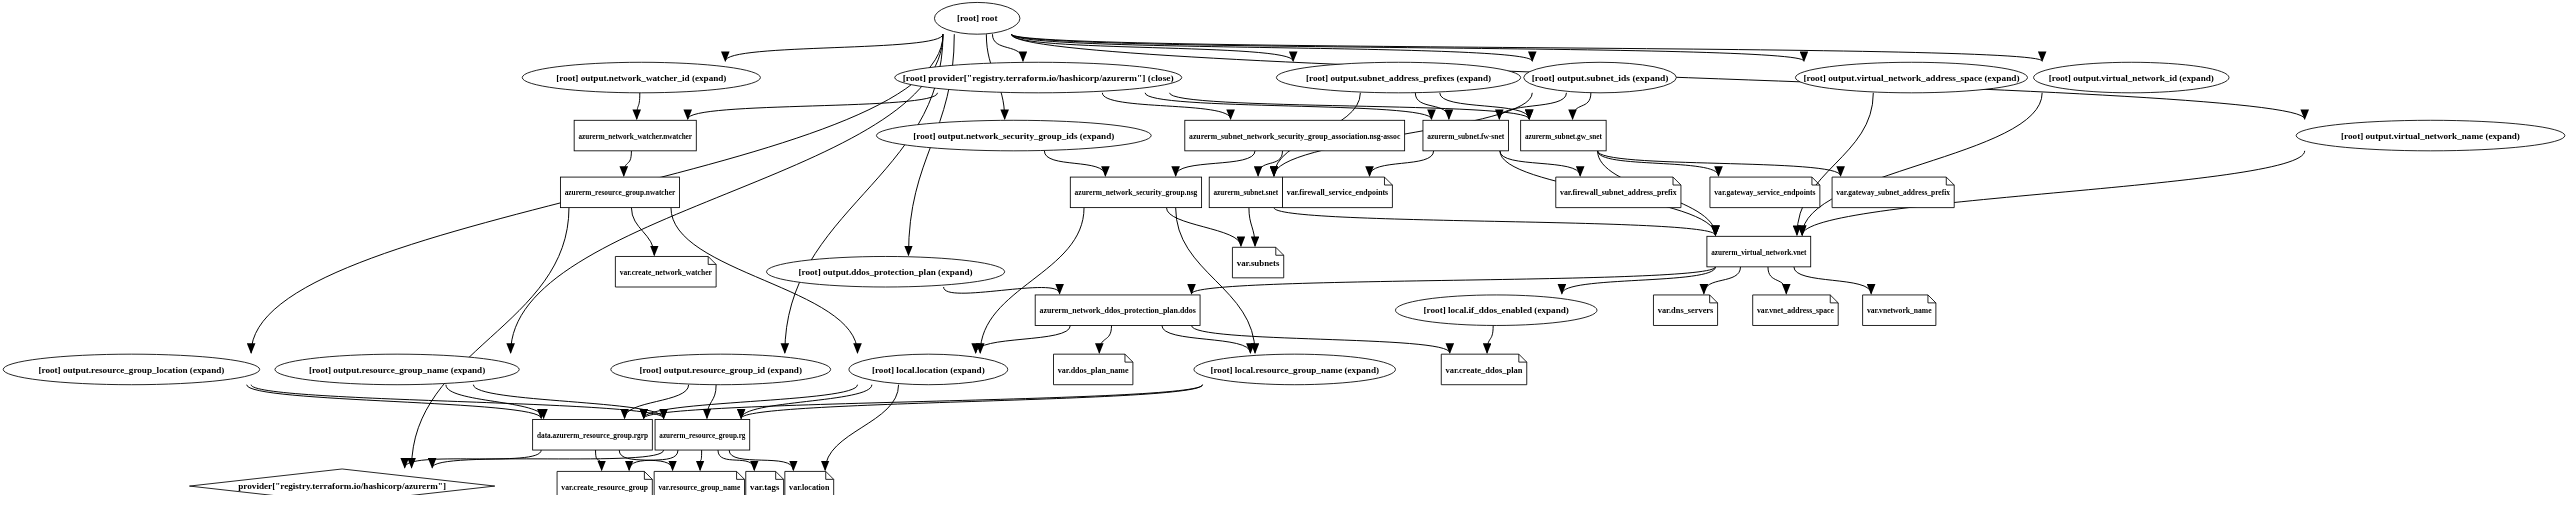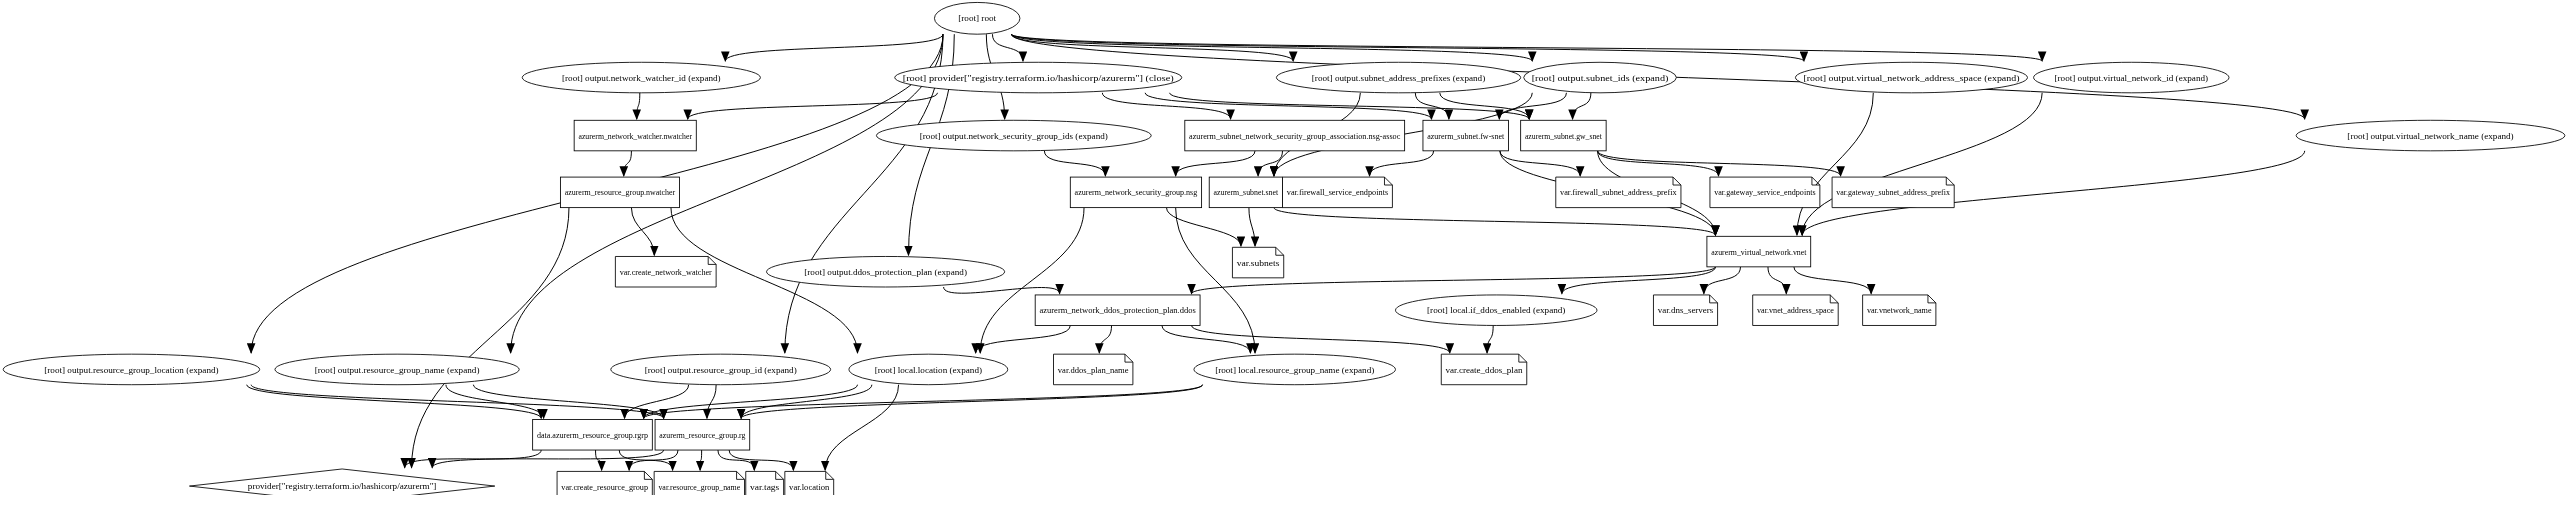--- a/index.html
+++ b/index.html
@@ -1,16 +1,16 @@
 <!DOCTYPE html>
 <html style="font-size:9.8px"><head>
 <meta charset="utf-8">
 <style>
   html,body{margin:0;padding:0;background:#ffffff;}
-  #canvas-wrap{width:2576px;height:495px;position:relative;background:#3b82f6;overflow:hidden;}
+  #canvas-wrap{width:2576px;height:495px;position:relative;background:#3b82f6;overflow:hidden;font-weight:bold;}
   svg{display:block;}
   text{font-family:"Liberation Serif","DejaVu Serif",serif;fill:#000;}
 </style>
 </head>
 <body>
 
 <div id="canvas-wrap">
   <svg id="graph-svg" xmlns="http://www.w3.org/2000/svg" width="2576" height="505" viewBox="0 0 4218 827" style="background: rgb(255, 255, 255);">
       <defs>
         <marker id="arrow" viewBox="0 0 10 8" refX="9" refY="4" markerWidth="11" markerHeight="9" orient="auto-start-reverse">

